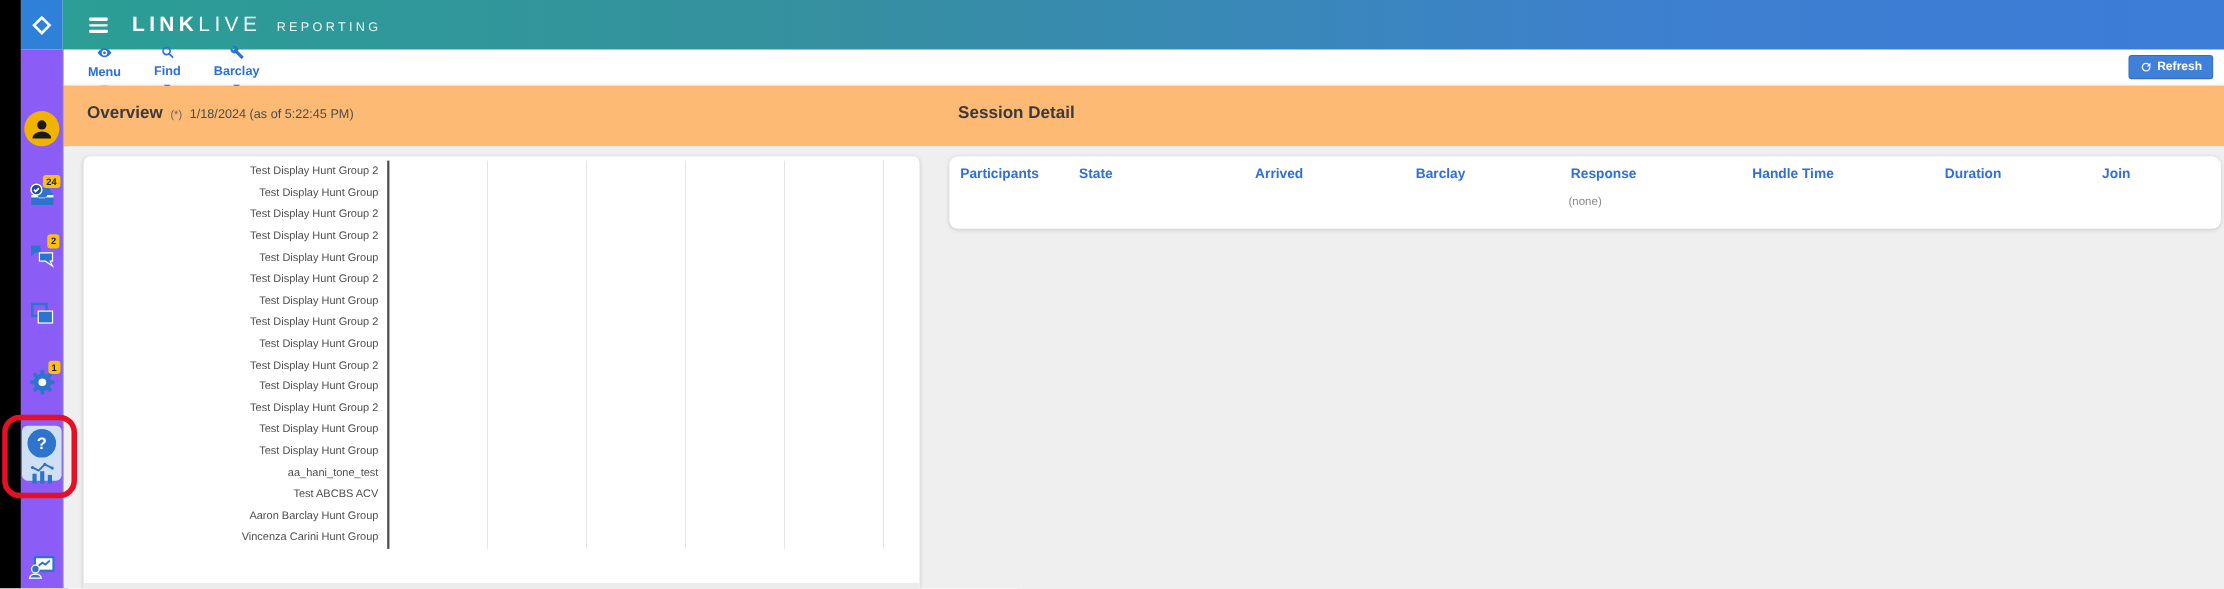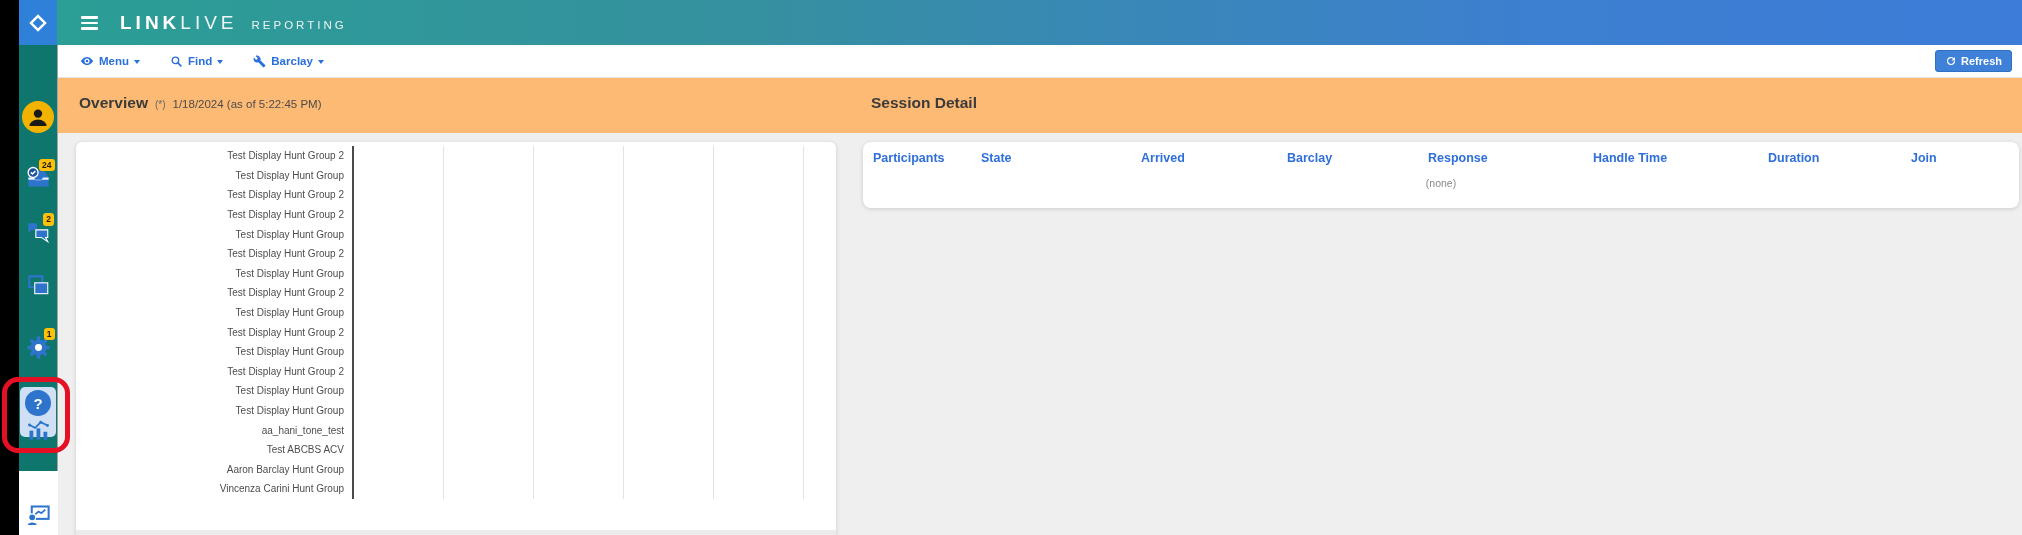--- a/index.html
+++ b/index.html
@@ -15,39 +15,39 @@
   .app-header{position:absolute;left:57px;top:0;right:0;height:46px;
     background:linear-gradient(90deg,#2b9e95 0%,#35909f 35%,#3d7fd0 75%,#3d7cd8 100%);
     display:flex;align-items:center;color:#fff;}
   .hamburger{width:17px;margin-left:24px;display:flex;flex-direction:column;gap:3px;cursor:pointer;}
   .hamburger i{display:block;height:2.6px;background:#fff;border-radius:1px;}
   .brand{margin-left:22px;display:flex;align-items:baseline;white-space:nowrap;}
   .brand .b1{font-size:19px;font-weight:bold;letter-spacing:4px;}
   .brand .b2{font-size:19px;font-weight:300;letter-spacing:4px;opacity:.92;}
   .brand .b3{font-size:11.5px;font-weight:400;letter-spacing:3px;margin-left:14px;opacity:.9;}
   
-  .sidebar{position:absolute;left:19px;top:45px;width:38px;height:426px;background:#0f766e;
+  .sidebar{position:absolute;left:19px;top:45px;width:38px;height:490px;background:#8b5cf6;
     border-right:5px solid #a3a3a3;}
   .nav-item{position:absolute;left:0;width:38px;height:34px;display:flex;align-items:center;justify-content:center;cursor:pointer;}
   .badge{position:absolute;top:-6px;right:-3px;background:#ffc107;color:#1c1c1c;
     font-size:8.5px;font-weight:bold;line-height:1;padding:2px 3px;border-radius:3px;z-index:3;}
   .avatar-circle{width:32px;height:32px;border-radius:50%;background:#f2b200;
     display:flex;align-items:center;justify-content:center;overflow:hidden;}
   .help-circle{width:26px;height:26px;border-radius:50%;background:#2e74cc;color:#fff;
     font-size:15px;font-weight:bold;display:flex;align-items:center;justify-content:center;}
   .selected-tile{position:absolute;left:1px;top:342px;width:36px;height:50px;background:#cfe0f5;border-radius:5px;}
   .red-annotation{position:absolute;left:2px;top:377px;width:58px;height:66px;
     border:5px solid #e51023;border-radius:16px;z-index:50;pointer-events:none;}
   .icon-rel{position:relative;display:flex;align-items:center;justify-content:center;}
   
   .main{position:absolute;left:58px;top:45px;right:0;bottom:0;}
   .toolbar{position:absolute;left:0;right:0;top:0;height:33px;background:#fff;
     border-bottom:1px solid #e4e4e4;display:flex;align-items:center;padding-left:22px;box-sizing:border-box;}
   .tb-item{display:flex;align-items:center;gap:5px;margin-right:30px;color:#2a6fdb;
-    font-size:11.5px;font-weight:bold;cursor:pointer;white-space:nowrap;}
+    font-size:11.5px;font-weight:bold;cursor:pointer;white-space:nowrap;flex-direction:column;}
   .caret{width:0;height:0;border-left:3.5px solid transparent;border-right:3.5px solid transparent;
     border-top:4.5px solid #2a6fdb;margin-top:1px;}
   .refresh-btn{position:absolute;right:10px;top:5px;height:22px;background:#3f80d8;border:1px solid #2f6fc0;
     color:#fff;font-size:11px;font-weight:bold;border-radius:3px;display:flex;align-items:center;gap:4px;
     padding:0 9px;cursor:pointer;font-family:inherit;}
   .titles-row{position:absolute;left:0;right:0;top:33px;height:55px;background:#fdba74;}
   .ov-group{position:absolute;left:21px;top:16px;display:flex;align-items:baseline;gap:7px;white-space:nowrap;}
   .ov-title{font-size:15.5px;font-weight:600;color:#3b3b3b;}
   .ov-flag{font-size:10px;color:#666;}
   .ov-date{font-size:11.5px;color:#4c4c4c;}

